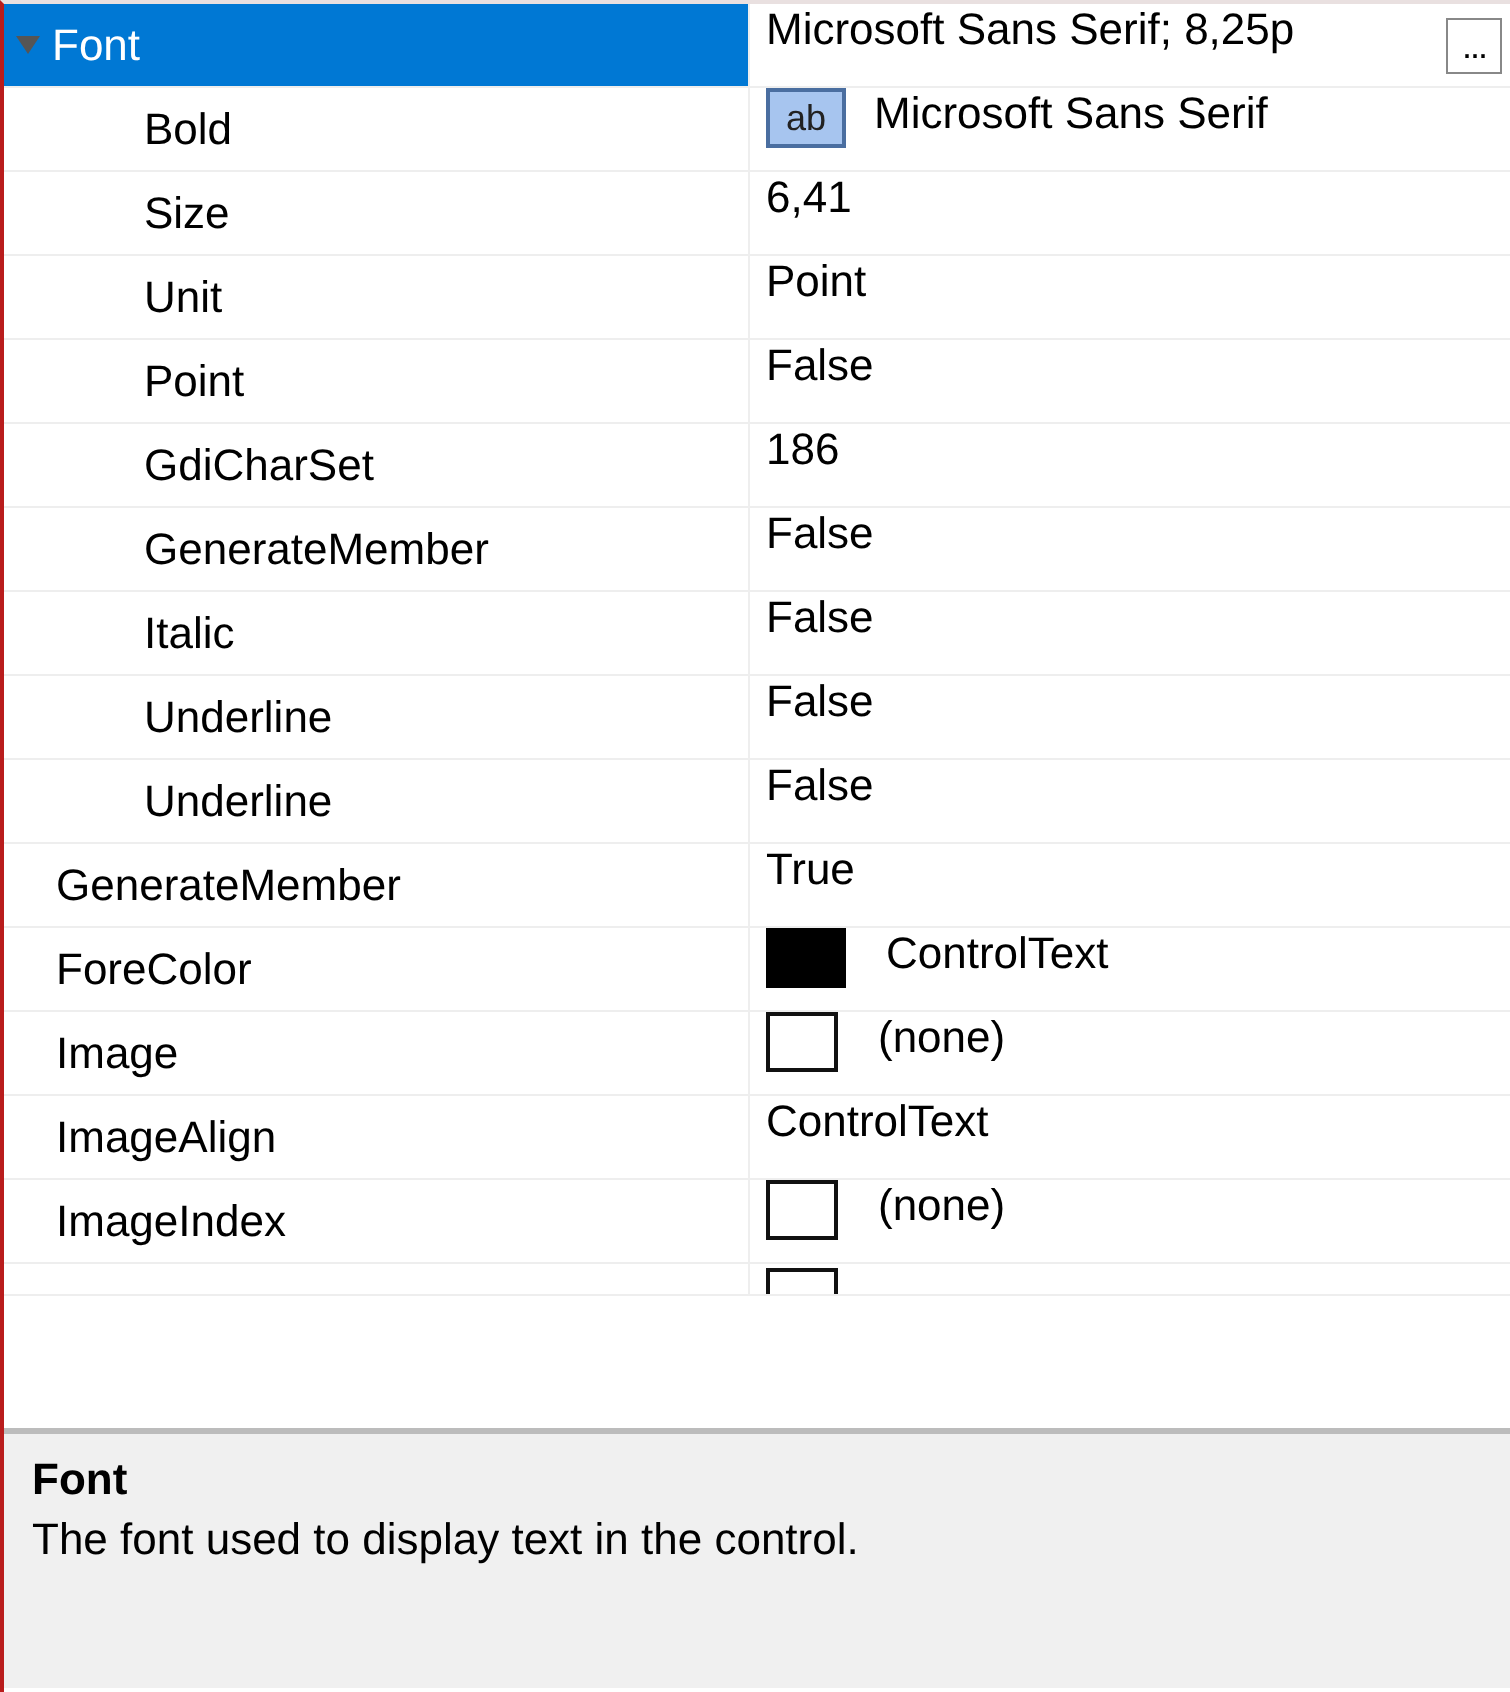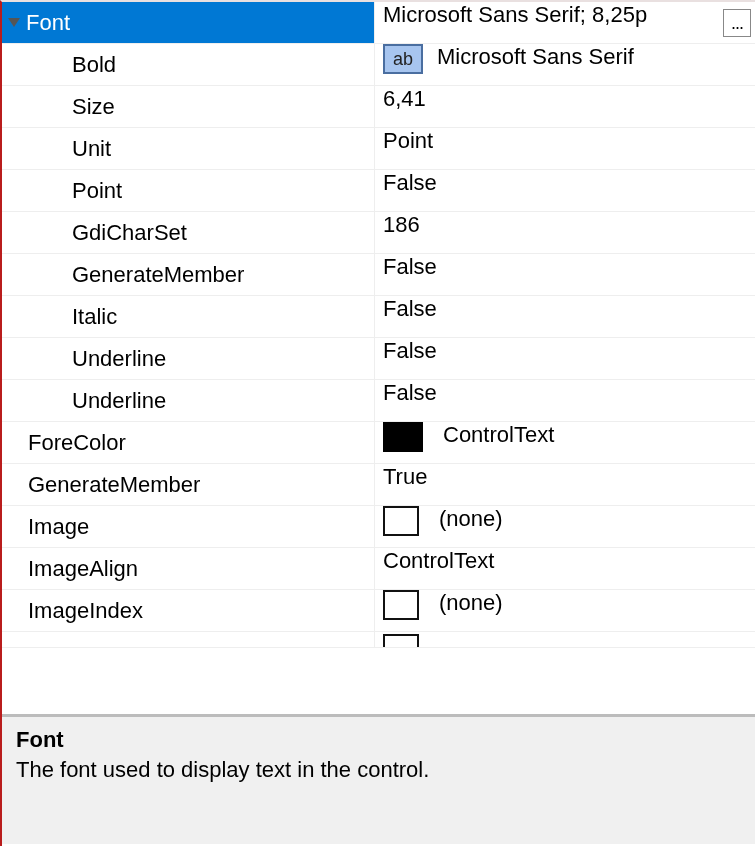--- a/index.html
+++ b/index.html
@@ -134,36 +134,36 @@
             <span class="name-text">Underline</span>
           </div>
         <div class="value-cell">
             <span>False</span>
           </div>
       </div>
 
       <div class="row">
         <div class="name-cell">
             <span class="expander-col"></span>
+            <span class="name-text" style="padding-left:4px">GenerateMember</span>
+          </div>
+        <div class="value-cell">
+            <span>True</span>
+          </div>
+      </div>
+
+      <div class="row">
+        <div class="name-cell">
+            <span class="expander-col"></span>
             <span class="name-text" style="padding-left:4px">ForeColor</span>
           </div>
         <div class="value-cell">
           <span class="color-swatch"></span>
           <span>ControlText</span>
         </div>
-      </div>
-
-      <div class="row">
-        <div class="name-cell">
-            <span class="expander-col"></span>
-            <span class="name-text" style="padding-left:4px">GenerateMember</span>
-          </div>
-        <div class="value-cell">
-            <span>True</span>
-          </div>
       </div>
 
       <div class="row">
         <div class="name-cell">
             <span class="expander-col"></span>
             <span class="name-text" style="padding-left:4px">Image</span>
           </div>
         <div class="value-cell">
           <span class="empty-swatch"></span>
           <span>(none)</span>

